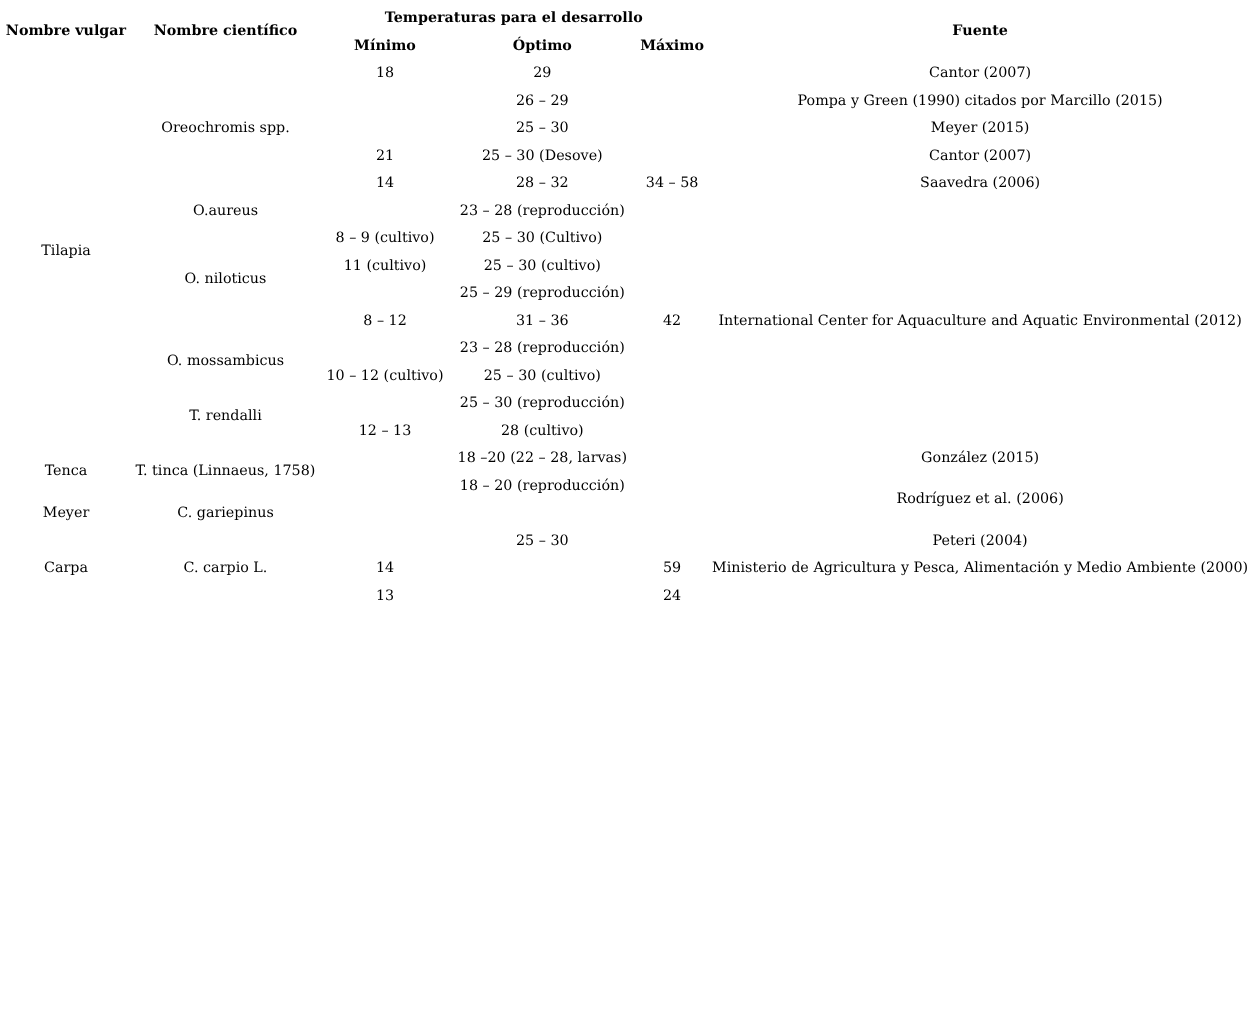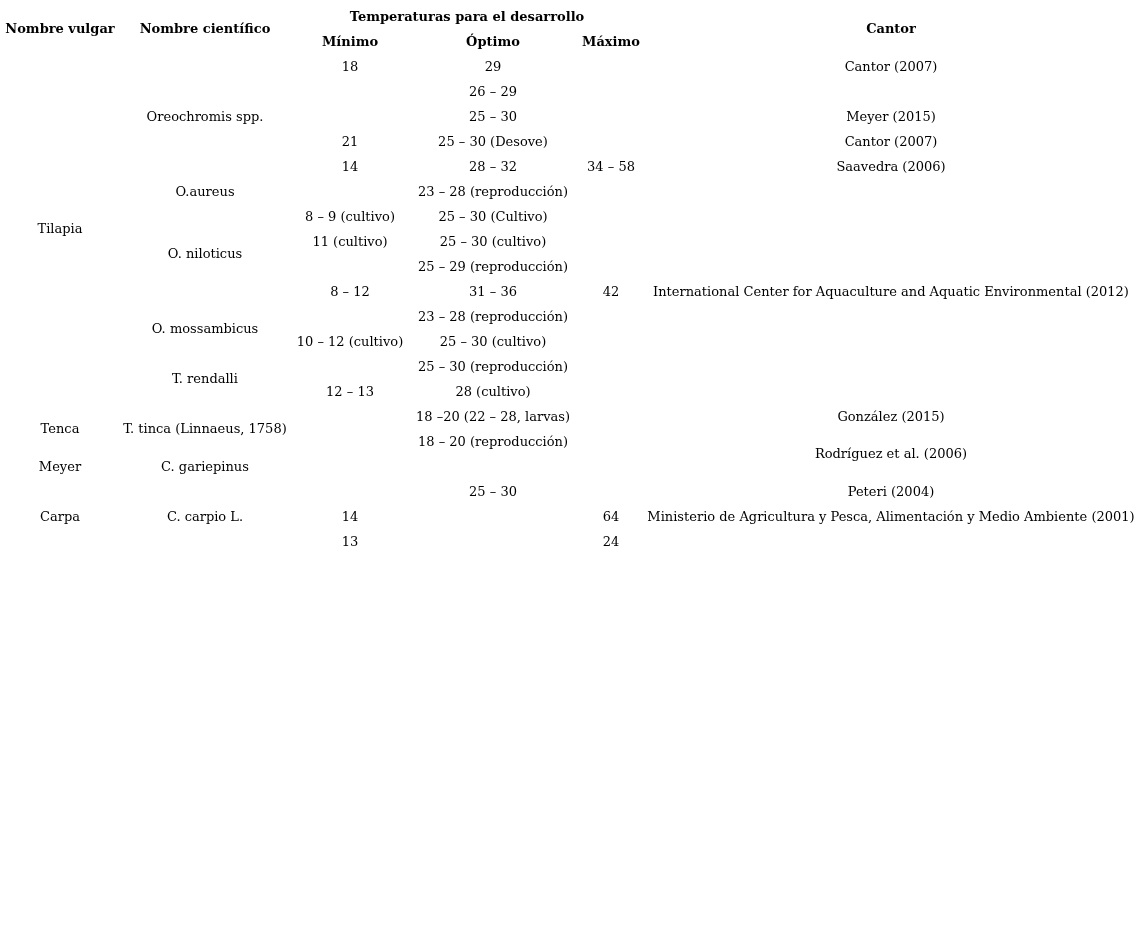--- a/index.html
+++ b/index.html
@@ -33,41 +33,42 @@
 <body>
 
 <div class="page">
 
   <div class="cell hdr" style="left:60px;top:29px">Nombre vulgar</div>
   <div class="cell hdr" style="left:205px;top:29px">Nombre científico</div>
   <div class="cell hdr" style="left:467px;top:17px">Temperaturas para el desarrollo</div>
   <div class="cell hdr" style="left:350px;top:42px">Mínimo</div>
   <div class="cell hdr" style="left:493px;top:42px">Óptimo</div>
   <div class="cell hdr" style="left:611px;top:42px">Máximo</div>
-  <div class="cell hdr" style="left:891px;top:29px">Cantor</div>
+  <div class="cell hdr" style="left:891px;top:29px">Fuente</div>
 
   <div class="cell" style="left:60px;top:229px">Tilapia</div>
   <div class="cell" style="left:60px;top:429px">Tenca</div>
   <div class="cell" style="left:60px;top:467px">Meyer</div>
   <div class="cell" style="left:60px;top:517px">Carpa</div>
 
   <div class="cell" style="left:205px;top:117px">Oreochromis spp.</div>
   <div class="cell" style="left:205px;top:192px">O.aureus</div>
   <div class="cell" style="left:205px;top:254px">O. niloticus</div>
   <div class="cell" style="left:205px;top:329px">O. mossambicus</div>
   <div class="cell" style="left:205px;top:379px">T. rendalli</div>
   <div class="cell" style="left:205px;top:429px">T. tinca (Linnaeus, 1758)</div>
   <div class="cell" style="left:205px;top:467px">C. gariepinus</div>
   <div class="cell" style="left:205px;top:517px">C. carpio L.</div>
 
   <div class="cell" style="left:350px;top:67px">18</div>
   <div class="cell" style="left:493px;top:67px">29</div>
   <div class="cell" style="left:891px;top:67px">Cantor (2007)</div>
 
   <div class="cell" style="left:493px;top:92px">26 – 29</div>
+  <div class="cell" style="left:891px;top:92px">Pompa y Green (1990) citados por Marcillo (2015)</div>
 
   <div class="cell" style="left:493px;top:117px">25 – 30</div>
   <div class="cell" style="left:891px;top:117px">Meyer (2015)</div>
 
   <div class="cell" style="left:350px;top:142px">21</div>
   <div class="cell" style="left:493px;top:142px">25 – 30 (Desove)</div>
   <div class="cell" style="left:891px;top:142px">Cantor (2007)</div>
 
   <div class="cell" style="left:350px;top:167px">14</div>
   <div class="cell" style="left:493px;top:167px">28 – 32</div>
@@ -103,19 +104,19 @@
   <div class="cell" style="left:891px;top:417px">González (2015)</div>
 
   <div class="cell" style="left:493px;top:442px">18 – 20 (reproducción)</div>
 
   <div class="cell" style="left:891px;top:454px">Rodríguez et al. (2006)</div>
 
   <div class="cell" style="left:493px;top:492px">25 – 30</div>
   <div class="cell" style="left:891px;top:492px">Peteri (2004)</div>
 
   <div class="cell" style="left:350px;top:517px">14</div>
-  <div class="cell" style="left:611px;top:517px">64</div>
-  <div class="cell" style="left:891px;top:517px">Ministerio de Agricultura y Pesca, Alimentación y Medio Ambiente (2001)</div>
+  <div class="cell" style="left:611px;top:517px">59</div>
+  <div class="cell" style="left:891px;top:517px">Ministerio de Agricultura y Pesca, Alimentación y Medio Ambiente (2000)</div>
 
   <div class="cell" style="left:350px;top:542px">13</div>
   <div class="cell" style="left:611px;top:542px">24</div>
 
 </div>
 
 </body></html>

